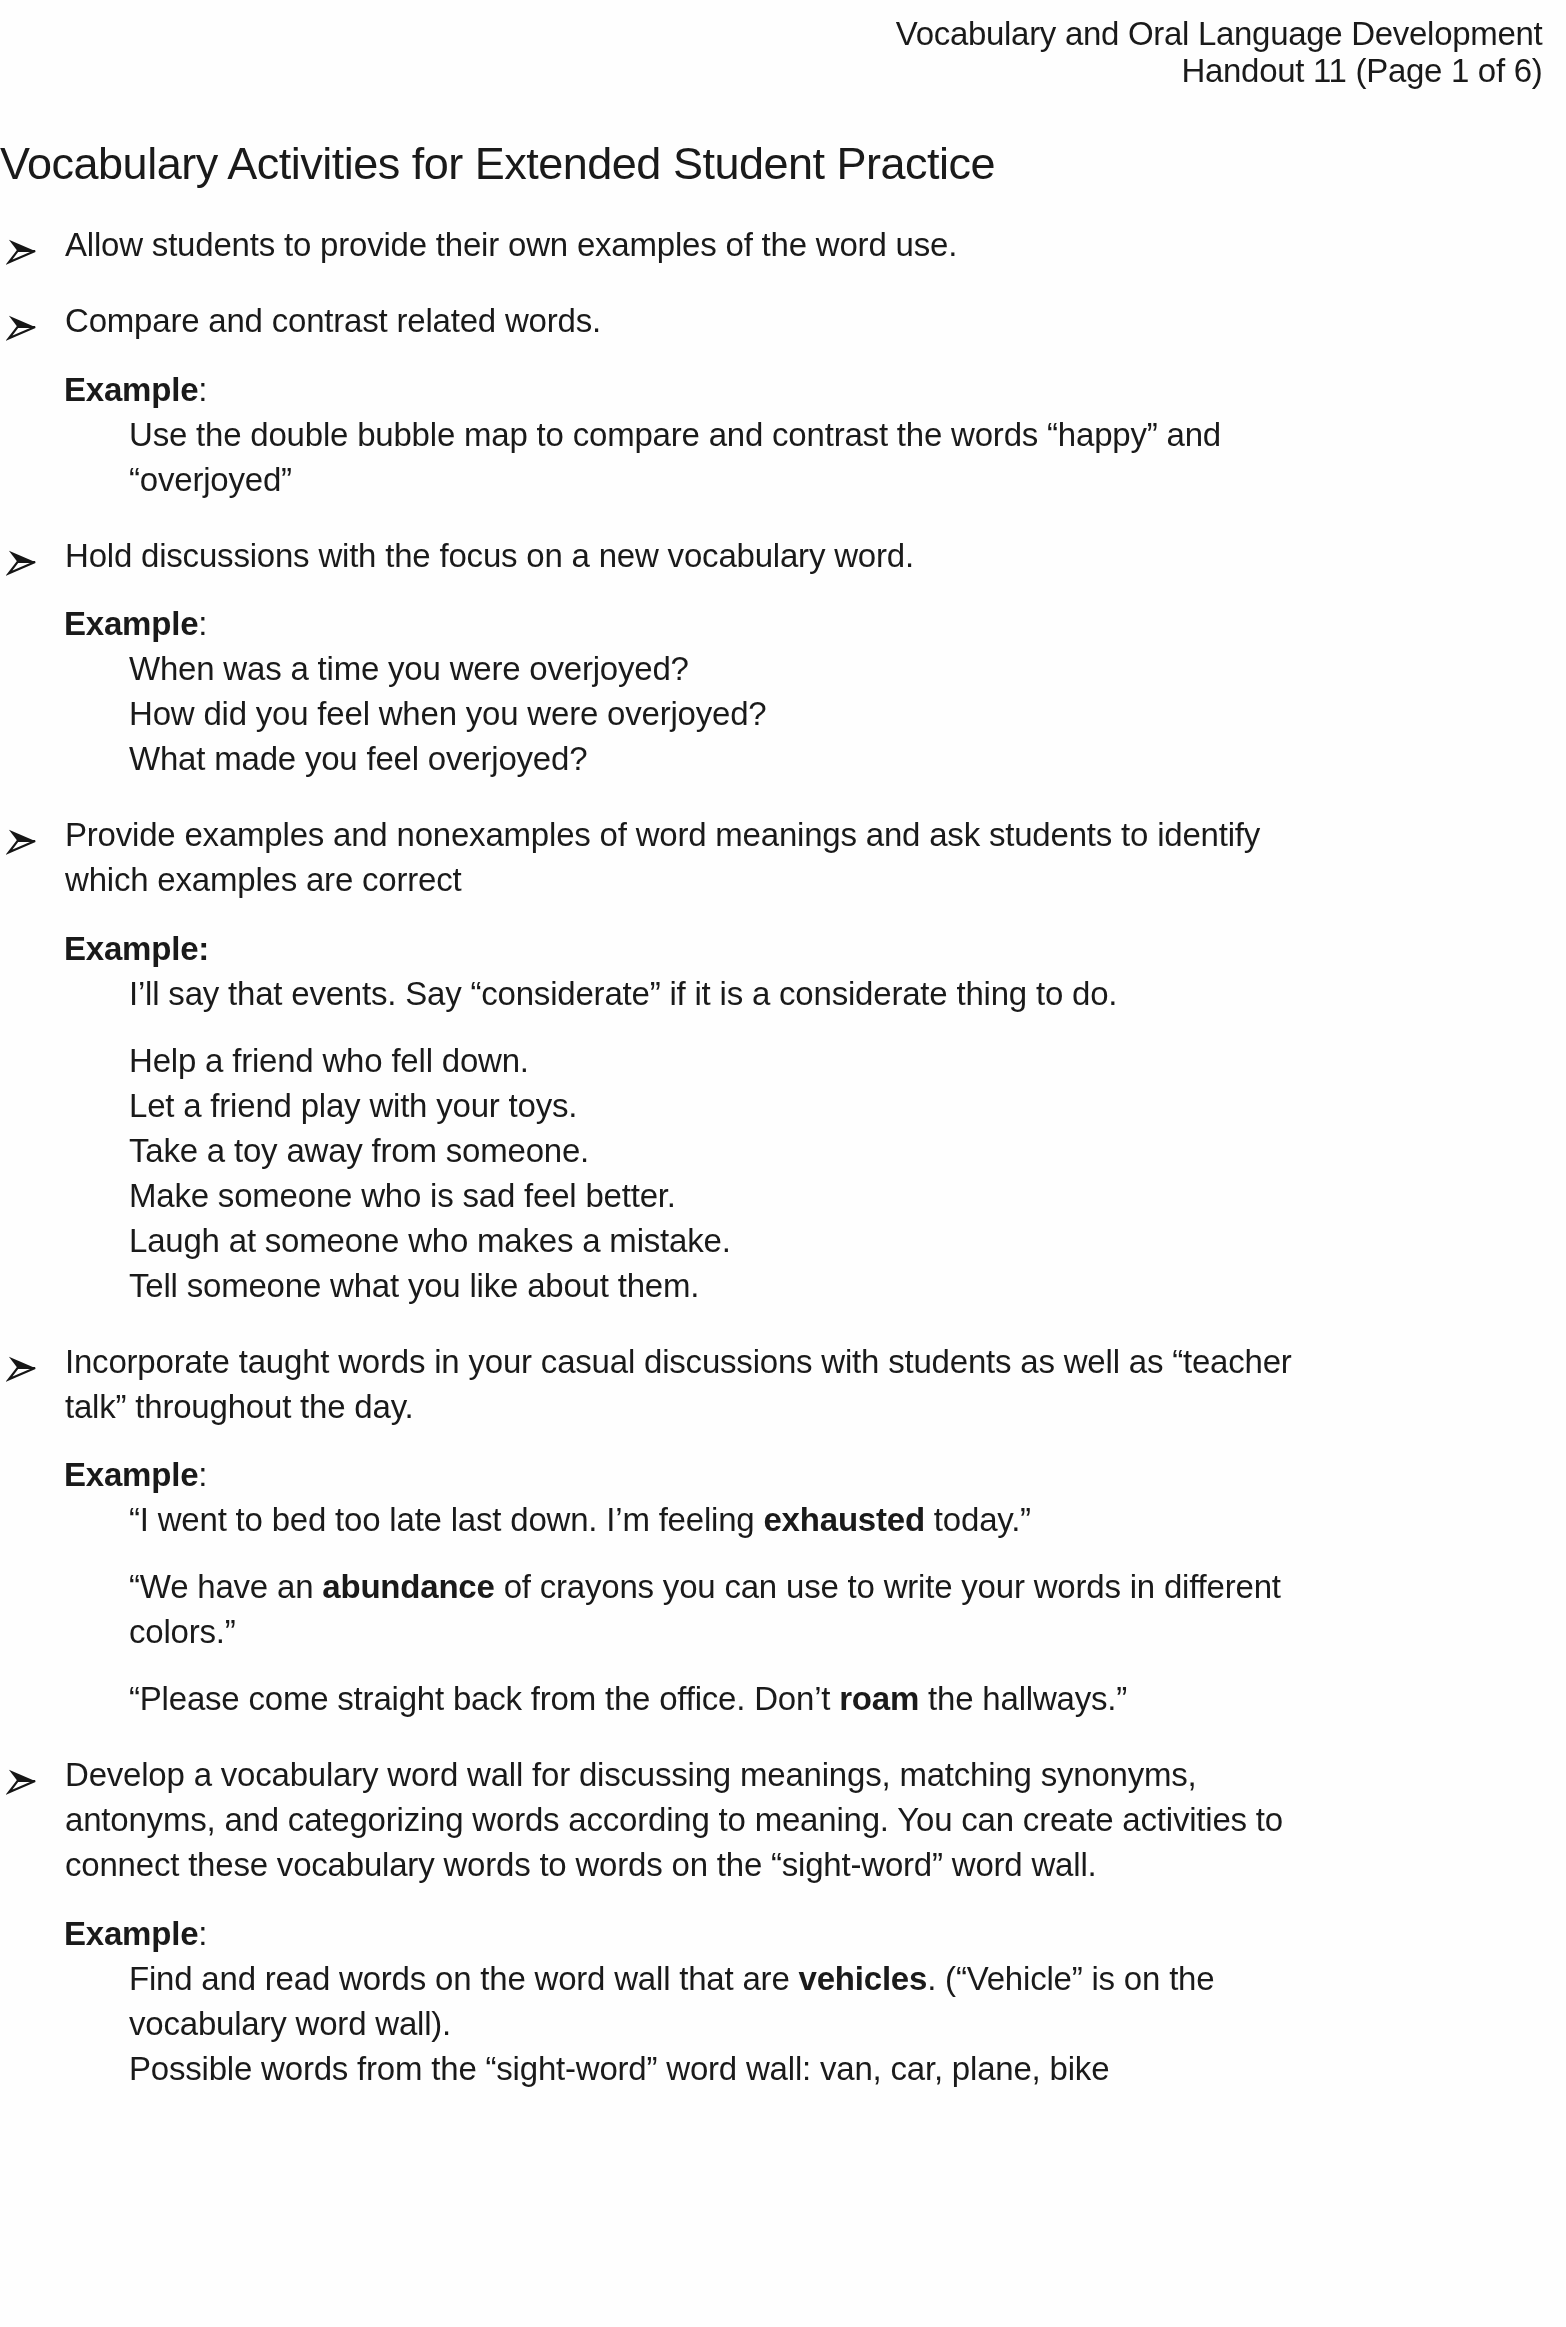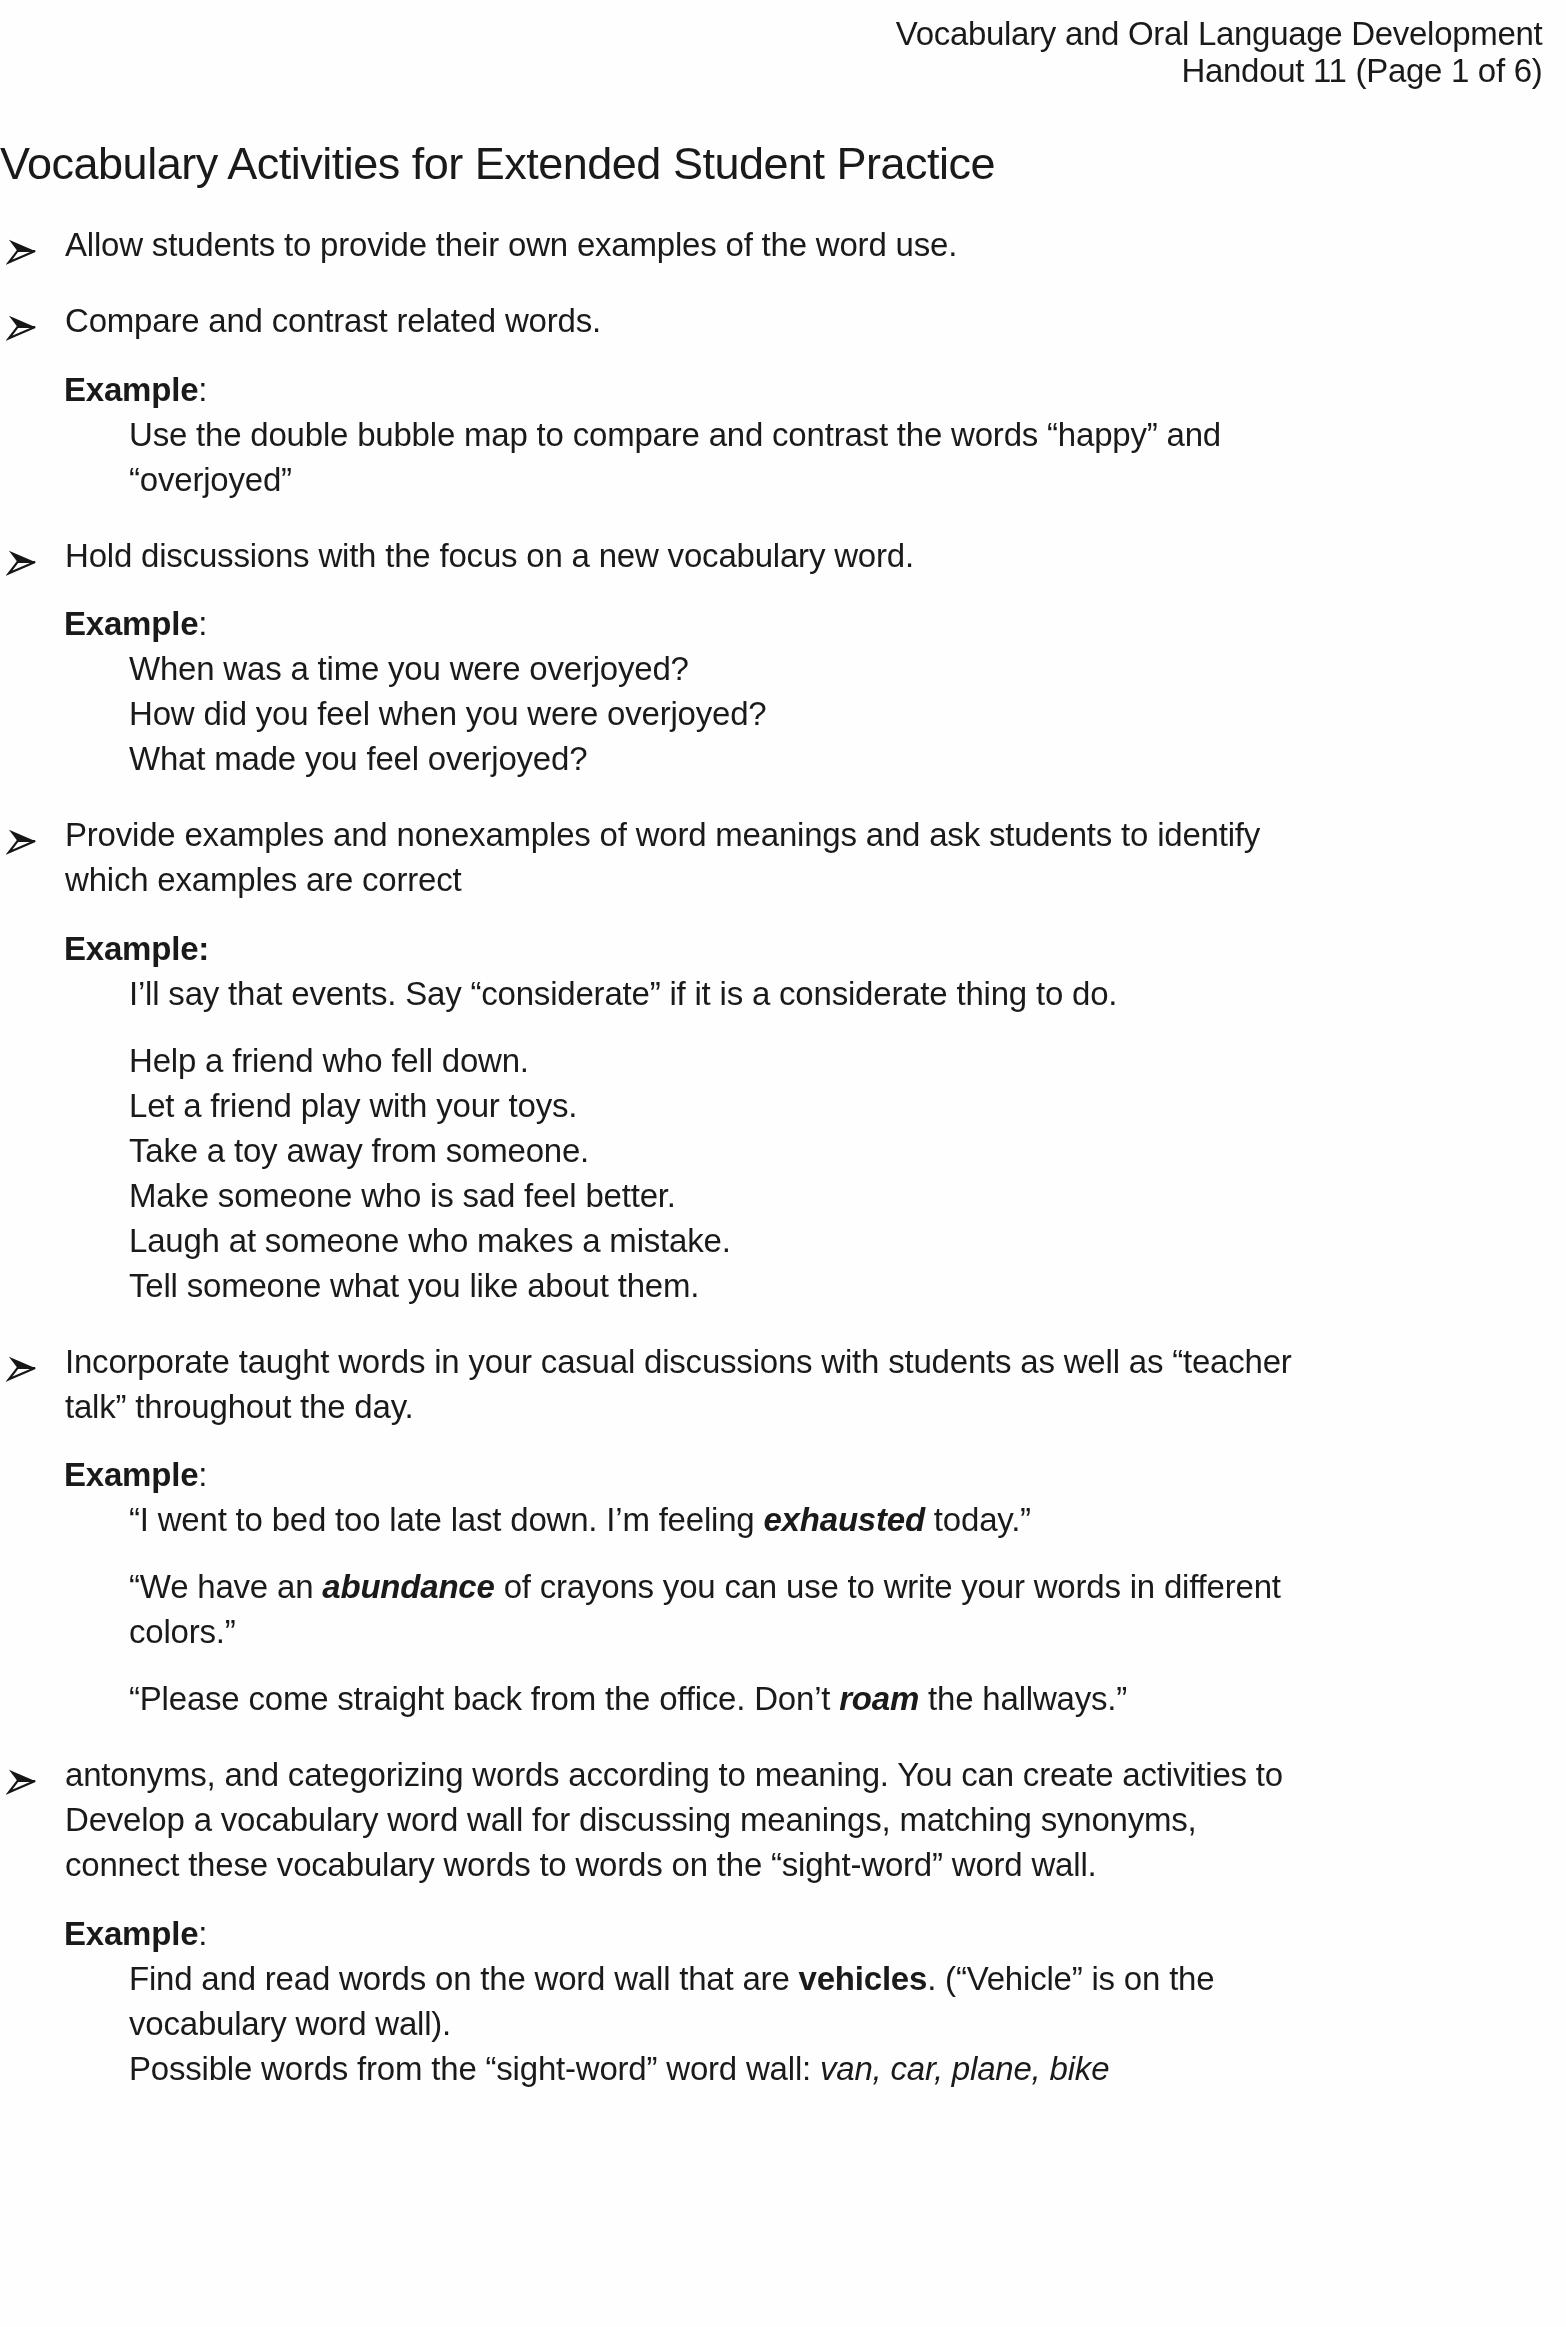--- a/index.html
+++ b/index.html
@@ -27,21 +27,21 @@
   .bullet{position:relative;padding-left:65px;margin-top:31px}
   .bullet .marker{
     position:absolute;left:6.4px;top:9px;
     width:32px;height:28px;display:block;
   }
   .example-label{margin-left:64px;margin-top:23.6px;font-weight:bold}
   .example-label .colon-reg{font-weight:normal}
   .exbody{margin-left:129px}
   .exbody + .exbody{margin-top:22px}
   .r-b{font-weight:bold}
-  .r-i{font-style:italic}
+  .r-i{}
   .line{min-height:45px}
 </style>
 </head>
 <body>
 
 <div class="page">
   <div class="header">
     <div>Vocabulary and Oral Language Development</div>
     <div>Handout 11 (Page 1 of 6)</div>
   </div>
@@ -129,22 +129,22 @@
       </div>
       <div class="exbody">
         <div class="line"><span>“Please come straight back from the office. Don’t </span><span class="r-b r-i">roam</span><span> the hallways.”</span></div>
       </div>
       <div class="bullet">
         <span class="marker"><svg viewBox="0 0 35 31" width="32" height="28">
             <path d="M3 3 L32 15.5 L12.5 15.5 Z" fill="#161616"></path>
             <path d="M12.5 15.5 L32 15.5 L3 28 Z" fill="#ffffff" stroke="#161616" stroke-width="2.4" stroke-linejoin="miter"></path>
           </svg></span>
         <div>
+          <div class="line"><span>Develop a vocabulary word wall for discussing meanings, matching synonyms,</span></div>
           <div class="line"><span>antonyms, and categorizing words according to meaning. You can create activities to</span></div>
-          <div class="line"><span>Develop a vocabulary word wall for discussing meanings, matching synonyms,</span></div>
           <div class="line"><span>connect these vocabulary words to words on the “sight-word” word wall.</span></div>
         </div>
       </div>
       <div class="example-label"><span>Example</span><span class="colon-reg">:</span></div>
       <div class="exbody">
         <div class="line"><span>Find and read words on the word wall that are </span><span class="r-b">vehicles</span><span>. (“Vehicle” is on the</span></div>
         <div class="line"><span>vocabulary word wall).</span></div>
         <div class="line"><span>Possible words from the “sight-word” word wall: </span><span class="r-i">van, car, plane, bike</span></div>
       </div>
     </div>

